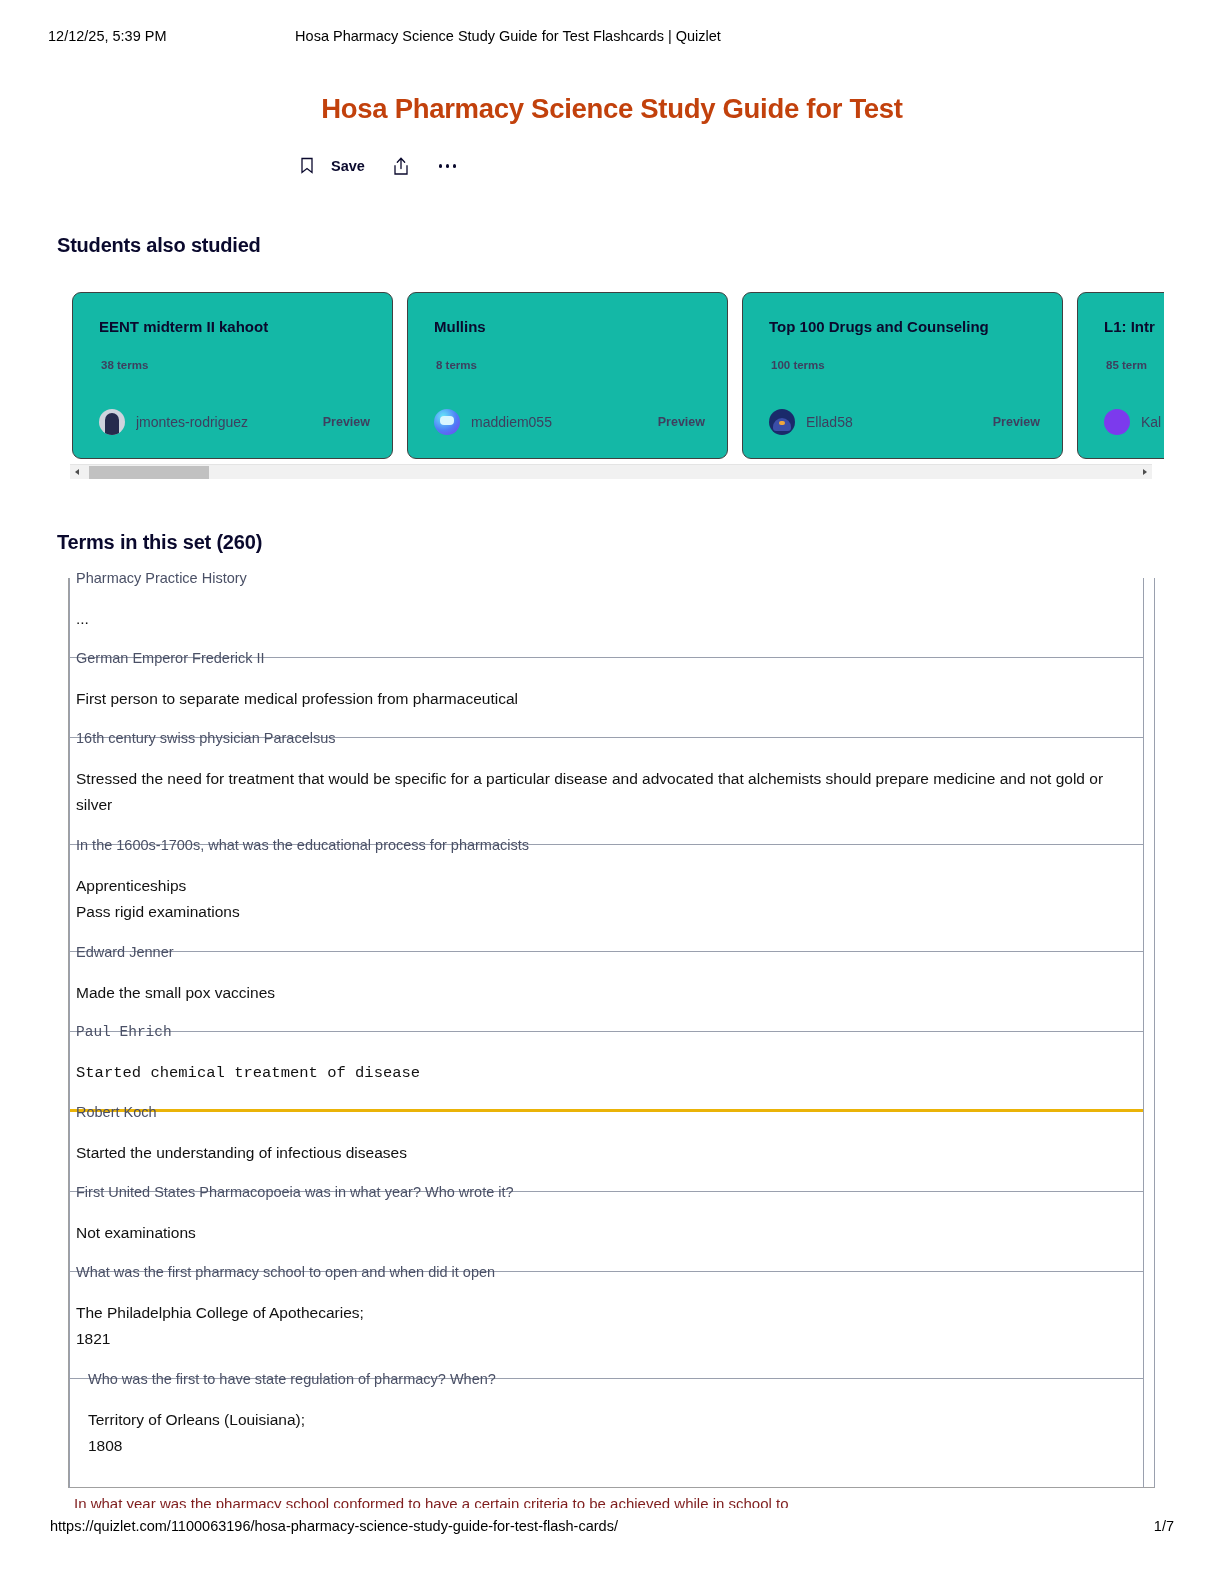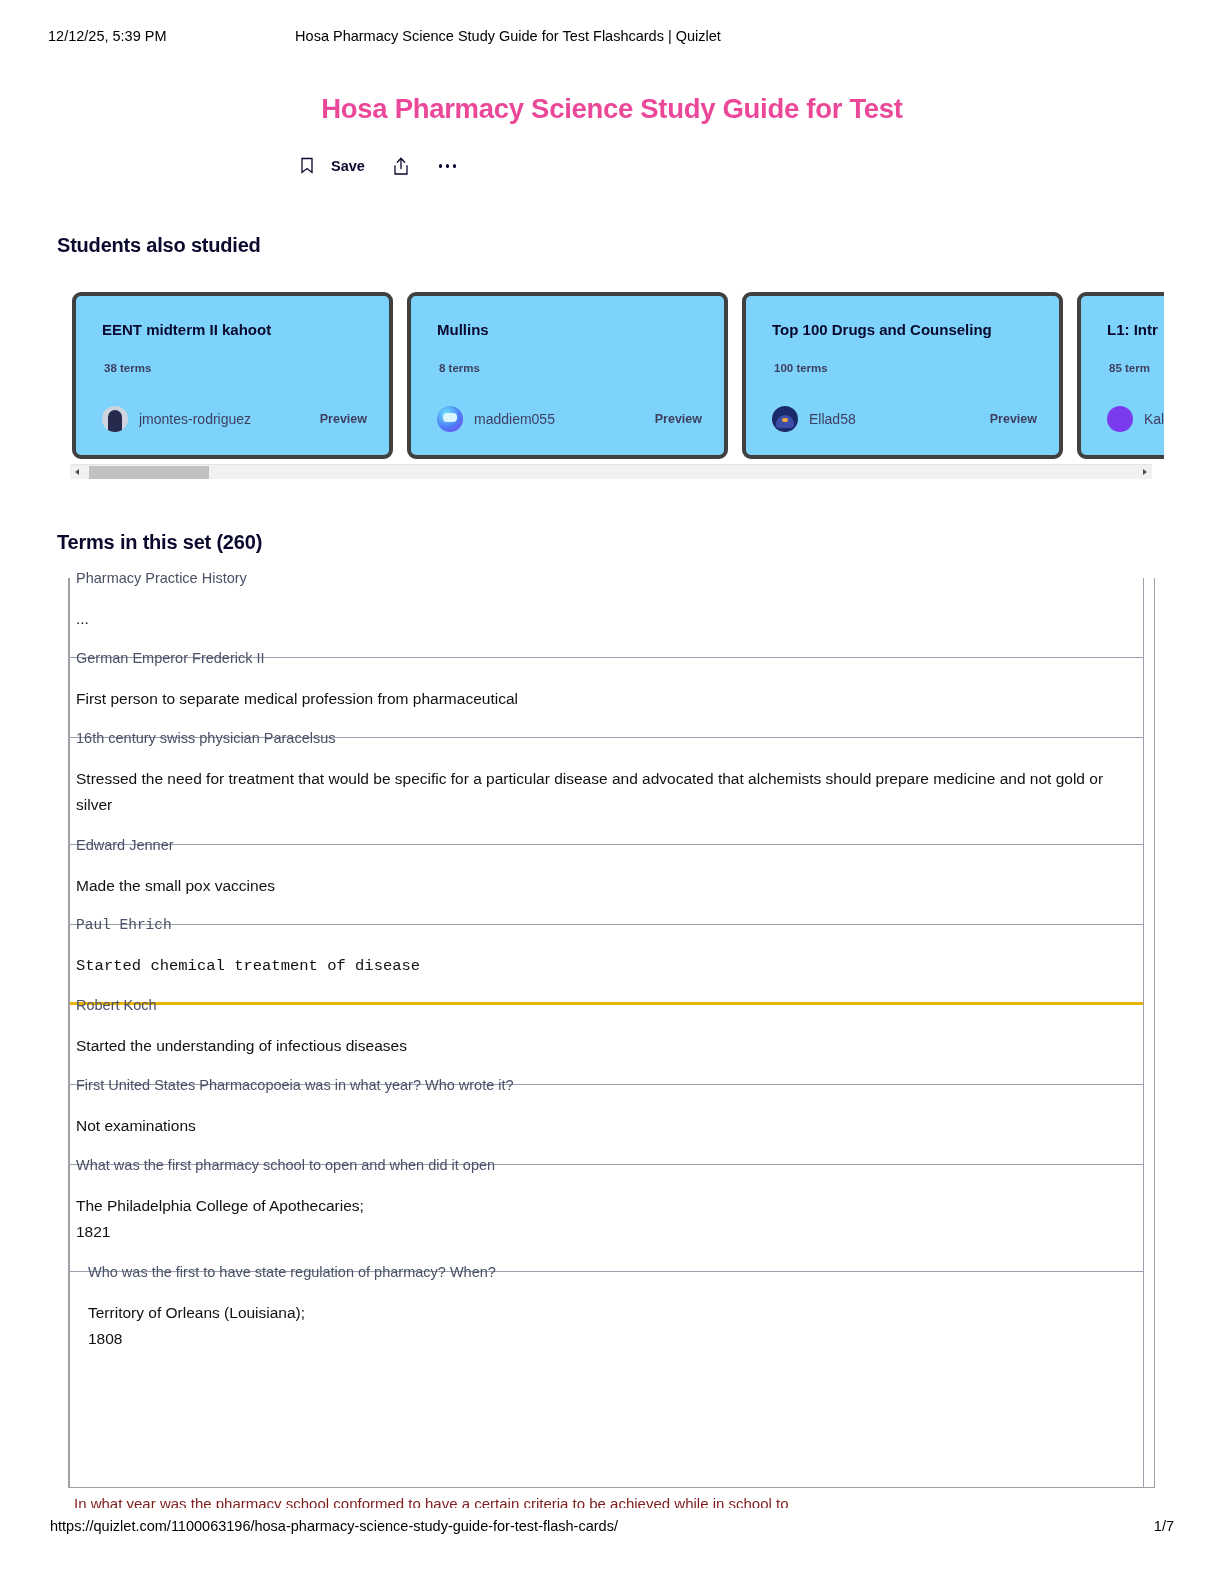--- a/index.html
+++ b/index.html
@@ -21,21 +21,21 @@
   }
   .print-header .ph-date { position: absolute; left: 48px; top: 0; white-space: nowrap; }
   .print-header .ph-title {
     position: absolute; left: 0; top: 0; width: 1016px; text-align: center;
     white-space: nowrap;
   }
 
   
   .set-title {
     position: absolute; top: 93px; left: 0; width: 1224px; text-align: center;
-    font-size: 27.5px; font-weight: bold; letter-spacing: -0.3px; color: #ec4899;
+    font-size: 27.5px; font-weight: bold; letter-spacing: -0.3px; color: #c2410c;
   }
   .title-toolbar {
     position: absolute; top: 150px; left: 300px; width: 260px; height: 32px;
     display: flex; align-items: center; gap: 28px;
   }
   .tb-btn {
     display: flex; align-items: center; gap: 15px;
     font-size: 14.5px; font-weight: 600; color: #0a092d;
     background: none; border: none; cursor: pointer;
     font-family: "Liberation Sans", sans-serif;
@@ -55,22 +55,22 @@
 
   
   .carousel-wrap {
     position: absolute; left: 60px; top: 292px; width: 1104px; height: 188px;
     overflow: hidden;
   }
   .carousel-track {
     position: absolute; left: 12px; top: 0; display: flex; gap: 14px;
   }
   .set-card {
-    width: 321px; height: 167px; background: #7dd3fc;
-    border: 4px solid #404040; border-radius: 9px;
+    width: 321px; height: 167px; background: #14b8a6;
+    border: 1px solid #404040; border-radius: 9px;
     position: relative; flex: 0 0 auto;
   }
   .sc-title {
     position: absolute; left: 26px; top: 25px; right: 20px;
     font-size: 15px; font-weight: bold; color: #0a092d;
     white-space: nowrap; overflow: hidden;
   }
   .sc-terms {
     position: absolute; left: 28px; top: 66px;
     font-size: 11.5px; font-weight: bold; color: #3e3f5f;
@@ -278,20 +278,25 @@
       <div class="term-row" style="height:80px">
         <span class="term-label">German Emperor Frederick II</span>
         <div class="term-def">First person to separate medical profession from pharmaceutical</div>
       </div>
 
       <div class="term-row" style="height:107px">
         <span class="term-label">16th century swiss physician Paracelsus</span>
         <div class="term-def">Stressed the need for treatment that would be specific for a particular disease and advocated that alchemists should prepare medicine and not gold or silver</div>
       </div>
 
+      <div class="term-row" style="height:107px">
+        <span class="term-label">In the 1600s-1700s, what was the educational process for pharmacists</span>
+        <div class="term-def">Apprenticeships
+Pass rigid examinations</div>
+      </div>
 
       <div class="term-row" style="height:80px">
         <span class="term-label">Edward Jenner</span>
         <div class="term-def">Made the small pox vaccines</div>
       </div>
 
       <div class="term-row faint" style="height:80px">
         <span class="term-label">Paul Ehrich</span>
         <div class="term-def">Started chemical treatment of disease</div>
       </div>

